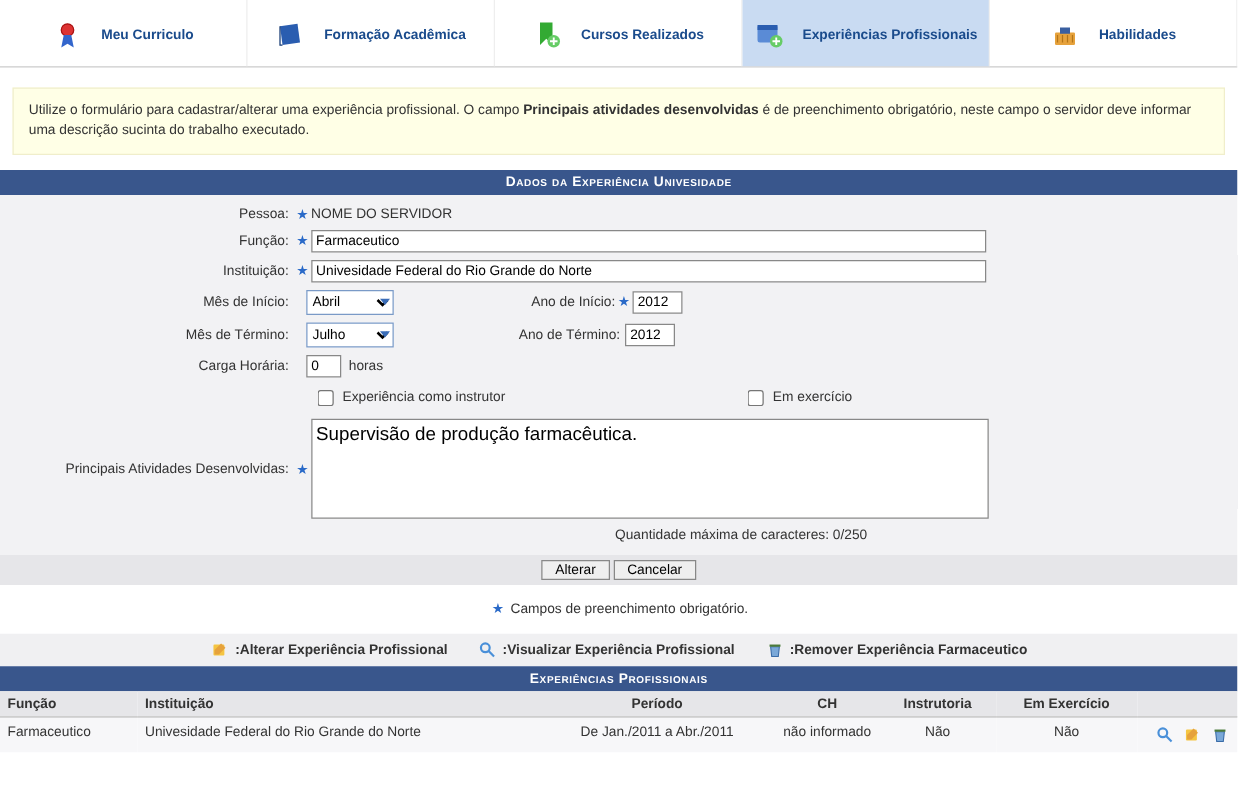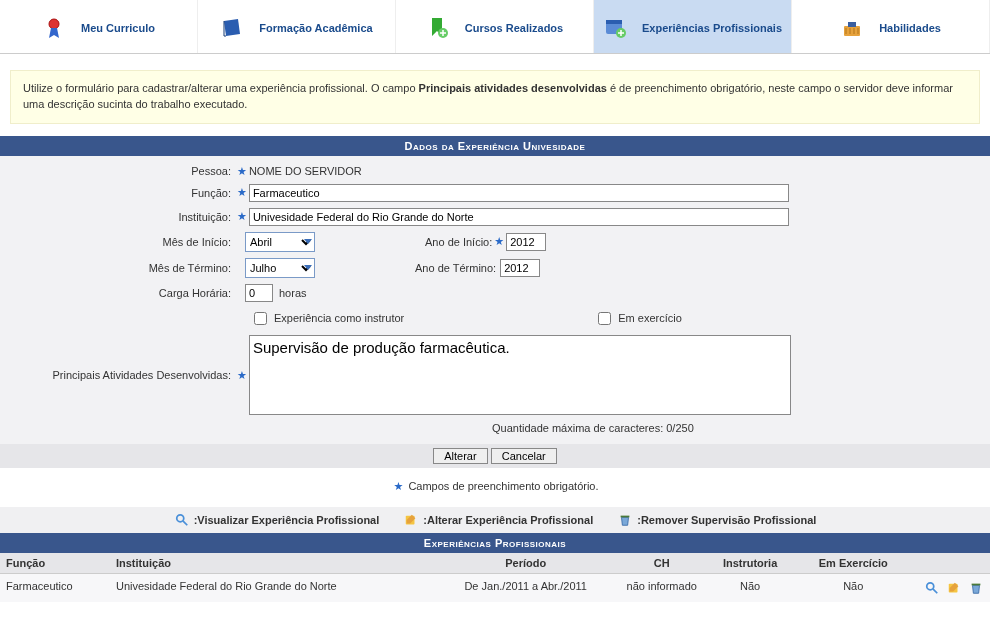--- a/index.html
+++ b/index.html
@@ -323,43 +323,43 @@
 
 <div class="required-note">
   <span class="star">★</span>
   <span>Campos de preenchimento obrigatório.</span>
 </div>
 
 <div class="legend-bar">
   <div class="legend-item">
     <span class="ico">
       <svg viewBox="0 0 16 16" width="14" height="14">
-          <circle cx="6" cy="6" r="4" fill="none" stroke="#4a90d9" stroke-width="2"></circle>
-          <path d="M9 9 L14 14" stroke="#4a90d9" stroke-width="2"></path>
-        </svg>
-    </span>
-    <span>:Visualizar Experiência Profissional</span>
+          <rect x="2" y="3" width="10" height="10" fill="#f5c542" rx="1"></rect>
+          <path d="M9 2 L13 6 L7 12 L3 12 L3 8 Z" fill="#e6a23c"></path>
+        </svg>
+    </span>
+    <span>:Alterar Experiência Profissional</span>
   </div>
   <div class="legend-item">
     <span class="ico">
       <svg viewBox="0 0 16 16" width="14" height="14">
-          <rect x="2" y="3" width="10" height="10" fill="#f5c542" rx="1"></rect>
-          <path d="M9 2 L13 6 L7 12 L3 12 L3 8 Z" fill="#e6a23c"></path>
-        </svg>
-    </span>
-    <span>:Alterar Experiência Profissional</span>
+          <circle cx="6" cy="6" r="4" fill="none" stroke="#4a90d9" stroke-width="2"></circle>
+          <path d="M9 9 L14 14" stroke="#4a90d9" stroke-width="2"></path>
+        </svg>
+    </span>
+    <span>:Visualizar Experiência Profissional</span>
   </div>
   <div class="legend-item">
     <span class="ico">
       <svg viewBox="0 0 16 16" width="14" height="14">
           <path d="M4 5 L12 5 L11 14 L5 14 Z" fill="#7aa8d8" stroke="#3a6ca8"></path>
           <rect x="3" y="3" width="10" height="2" fill="#4a7a3a"></rect>
         </svg>
     </span>
-    <span>:Remover Supervisão Profissional</span>
+    <span>:Remover Experiência Farmaceutico</span>
   </div>
 </div>
 
 <div class="section-bar sub">Experiências Profissionais</div>
 
 <table class="list">
   <thead>
     <tr>
       <th>Função</th>
       <th>Instituição</th>

